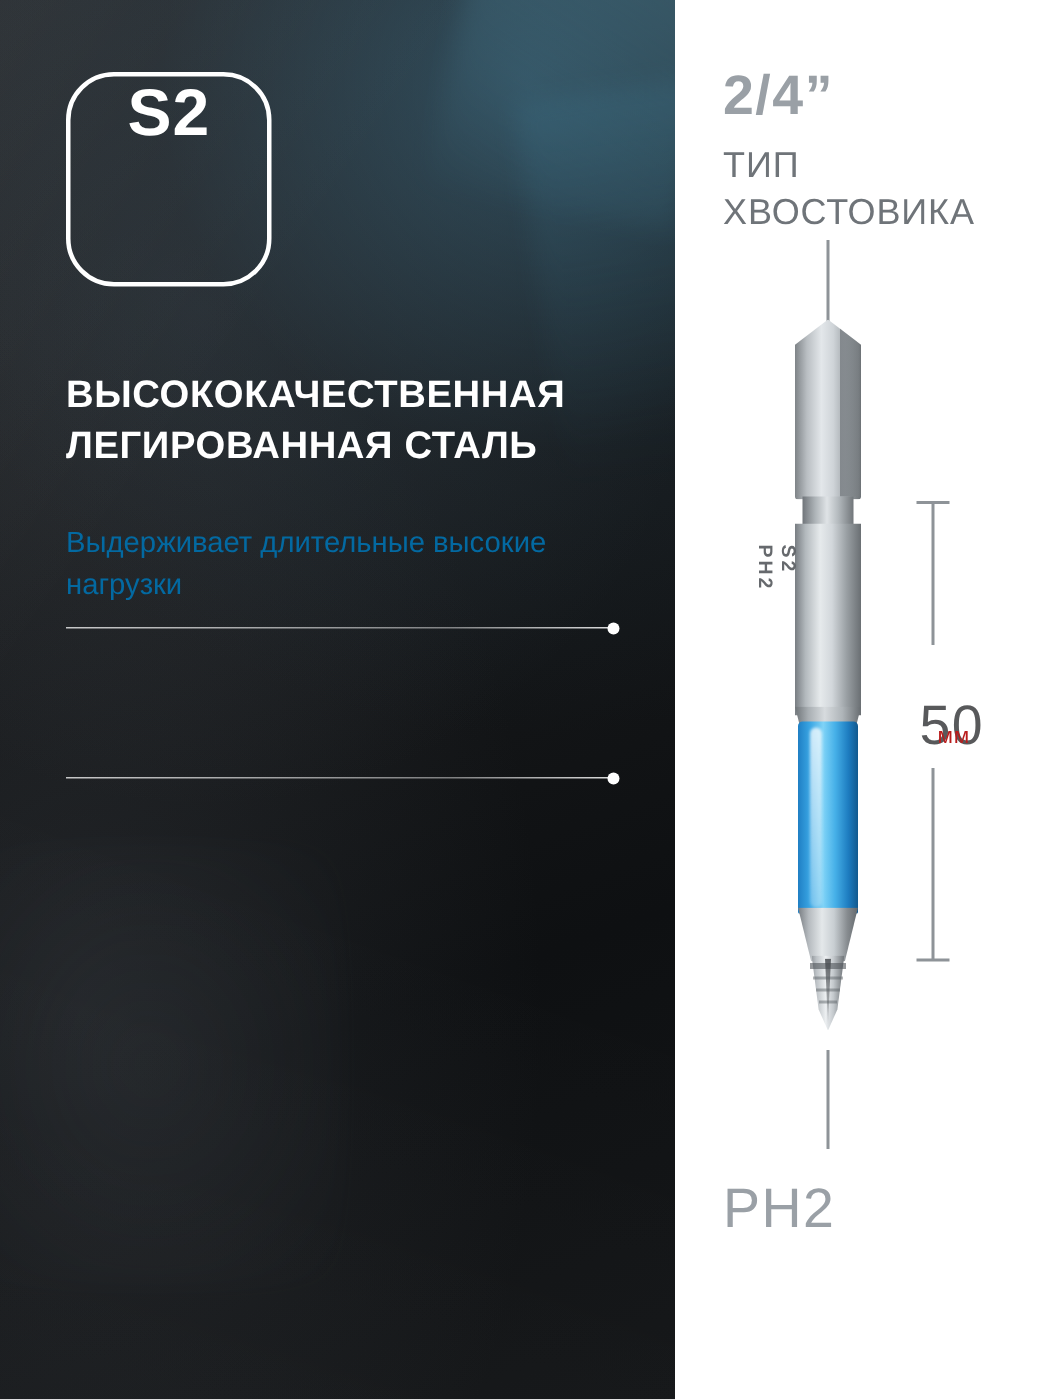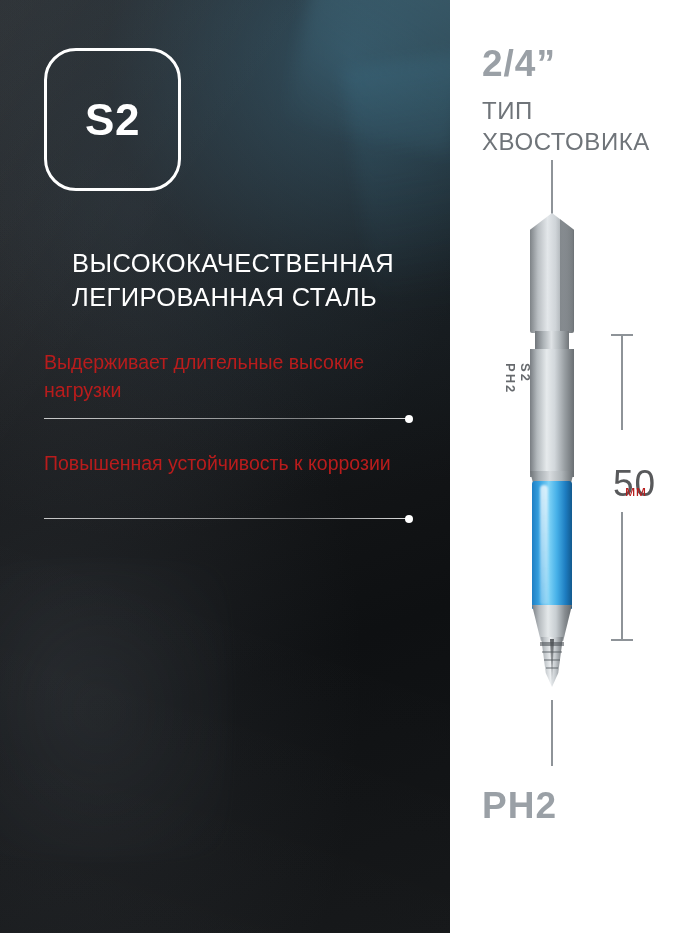--- a/index.html
+++ b/index.html
@@ -69,48 +69,46 @@
   .s2-badge {
     position: absolute;
     left: 44px;
     top: 48px;
     width: 137px;
     height: 143px;
     border: 3px solid #ffffff;
     border-radius: 32px;
     box-sizing: border-box;
     display: flex;
-    align-items: center;
     justify-content: center;
   }
   .s2-badge-text {
     color: #ffffff;
     font-size: 44px;
     font-weight: bold;
     letter-spacing: 0.5px;
   }
 
   .headline {
     position: absolute;
     left: 44px;
     top: 246px;
     width: 390px;
     color: #ffffff;
     font-size: 25.5px;
-    font-weight: normal;
+    font-weight: bold;
     line-height: 1.34;
     letter-spacing: 0.4px;
-    margin-left: 28px;
   }
 
   .feature {
     position: absolute;
     left: 44px;
     width: 370px;
-    color: #b91c1c;
+    color: #0369a1;
     font-size: 19.5px;
     line-height: 1.42;
     font-weight: 400;
   }
   .feature-1 { top: 349px; }
   .feature-2 { top: 450px; }
 
   .divider {
     position: absolute;
     left: 44px;
@@ -178,21 +176,21 @@
     line-height: 1.28;
     letter-spacing: 0.6px;
   }
 
   .tip-type-value {
     position: absolute;
     left: 482px;
     top: 785px;
     color: #9aa0a6;
     font-size: 37px;
-    font-weight: bold;
+    font-weight: normal;
     letter-spacing: 1px;
   }
   .tip-type-label {
     position: absolute;
     left: 482px;
     top: 838px;
     width: 170px;
     color: #6f7479;
     font-size: 17.5px;
     line-height: 1.28;
@@ -403,21 +401,20 @@
     <span class="s2-badge-text">S2</span>
   </div>
 
   <div class="headline">ВЫСОКОКАЧЕСТВЕННАЯ ЛЕГИРОВАННАЯ СТАЛЬ</div>
 
   <div class="feature feature-1">Выдерживает длительные высокие нагрузки</div>
   <div class="divider divider-1">
     <span class="divider-dot"></span>
   </div>
 
-  <div class="feature feature-2">Повышенная устойчивость к коррозии</div>
   <div class="divider divider-2">
     <span class="divider-dot"></span>
   </div>
 
 
   <div class="right-panel"></div>
 
   <div class="shank-type-value">2/4”</div>
   <div class="shank-type-label">ТИП ХВОСТОВИКА</div>
   <div class="leader-top"></div>

